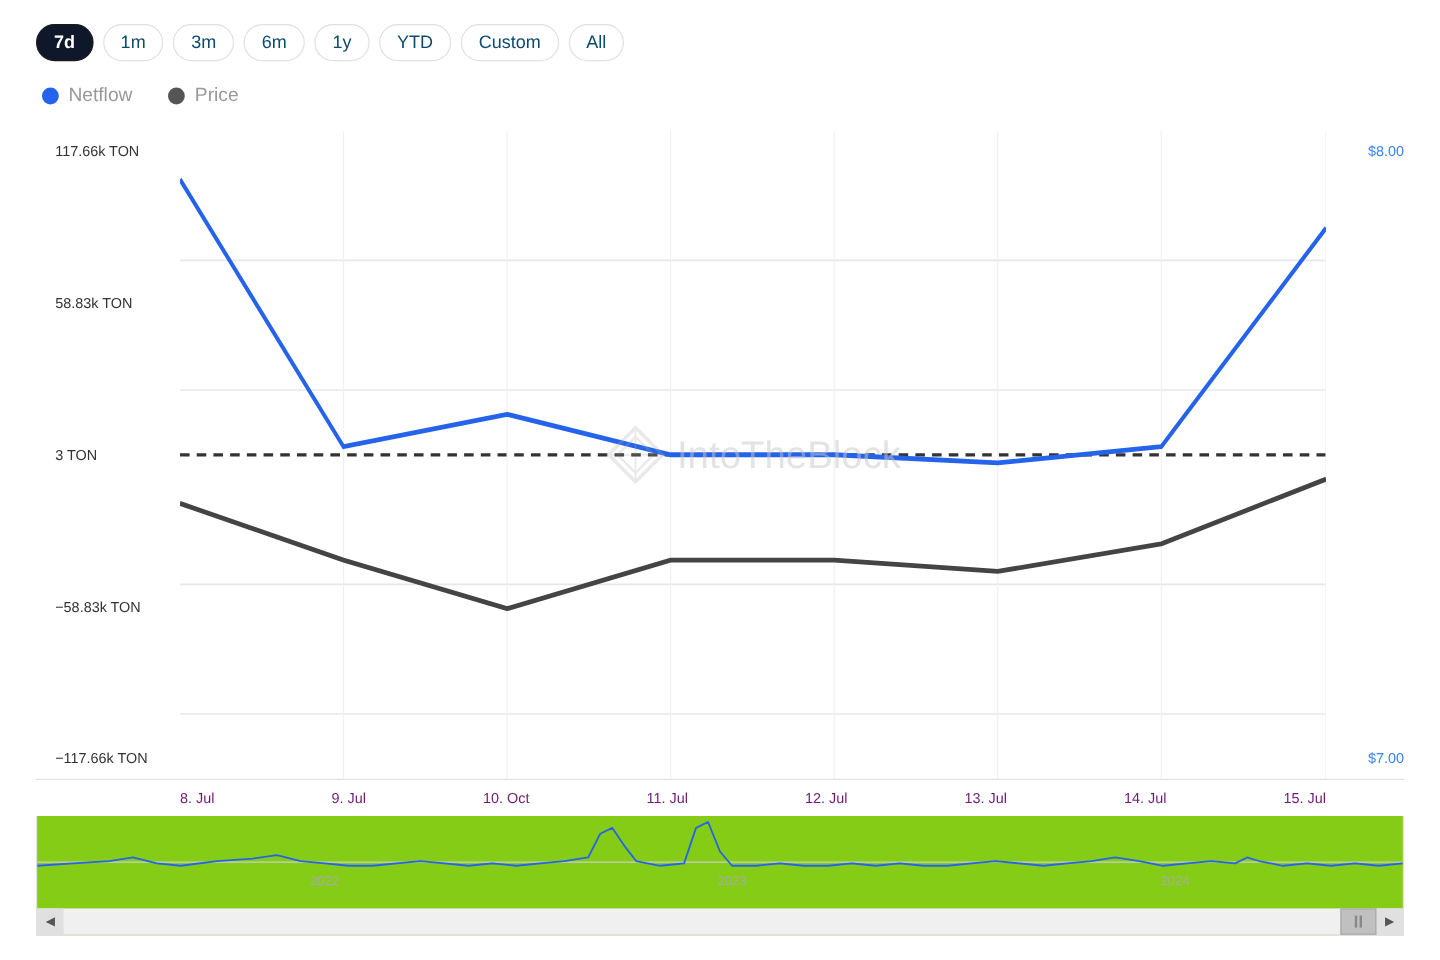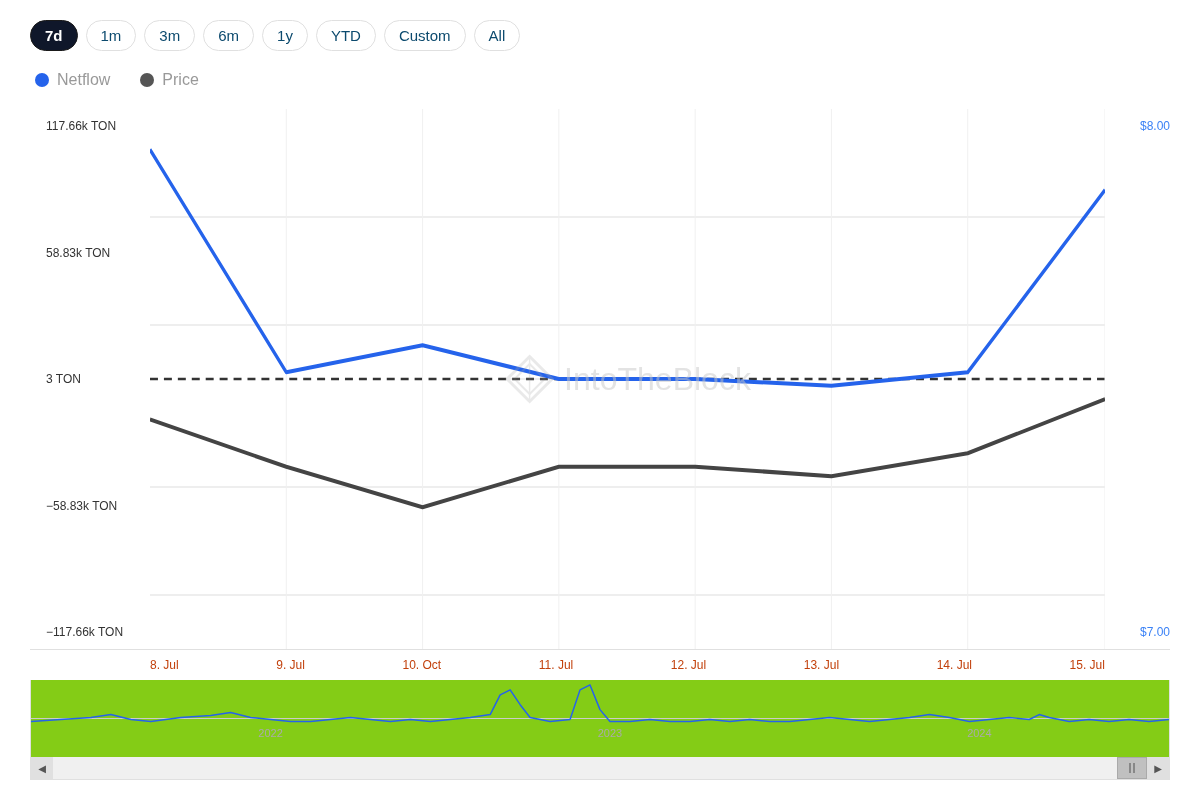--- a/index.html
+++ b/index.html
@@ -139,21 +139,21 @@
     
     .x-axis {
       display: flex;
       justify-content: space-between;
       padding: 8px 0 8px 120px;
       padding-right: 65px;
     }
 
     .x-label {
       font-size: 12px;
-      color: #c2410c;
+      color: #701a75;
     }
 
     
     .watermark {
       position: absolute;
       top: 50%;
       left: 50%;
       transform: translate(-50%, -50%);
       font-size: 32px;
       color: rgba(200,200,200,0.5);

